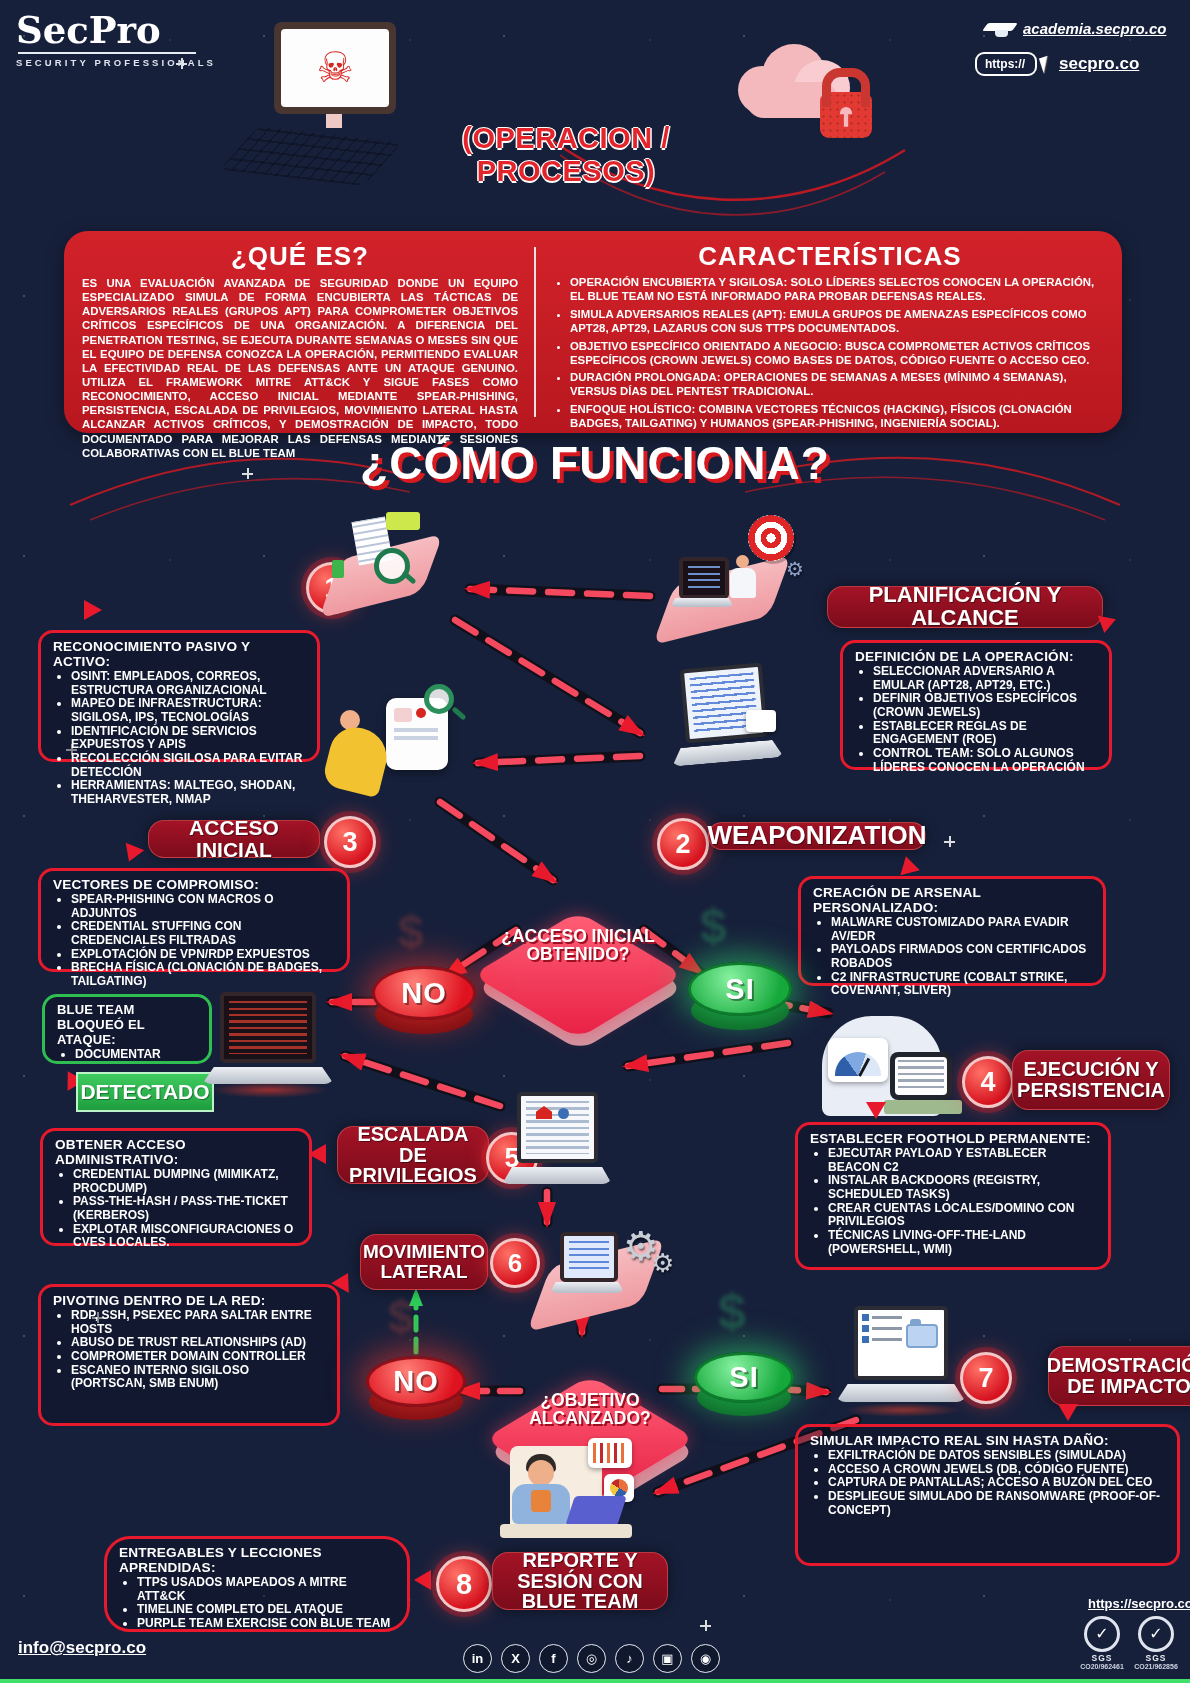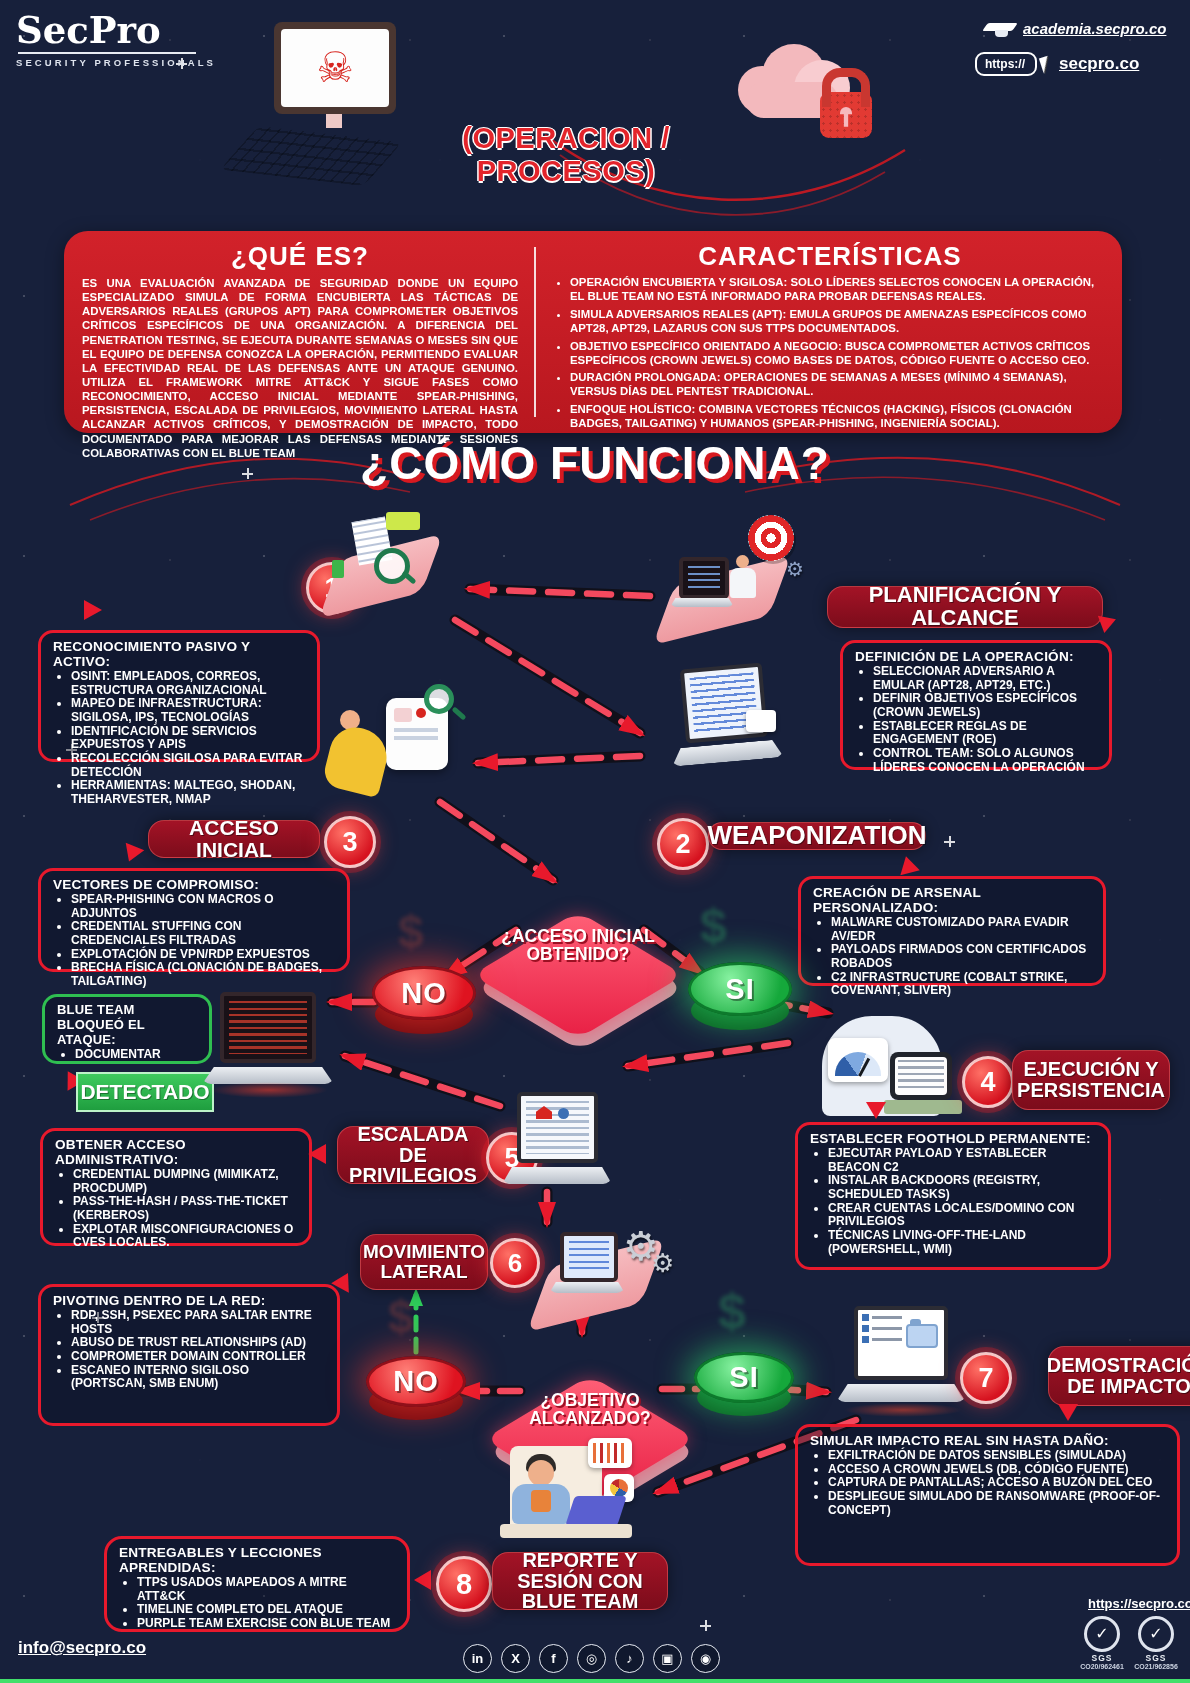--- a/index.html
+++ b/index.html
@@ -479,21 +479,21 @@
     <div class="chartcard" style="left:112px;top:36px;width:30px;height:28px">
         <div class="pie" style="left:6px;top:5px;width:18px;height:18px"></div>
       </div>
     <div class="hair" style="left:34px;top:16px"></div>
     <div class="head" style="left:36px;top:22px"></div>
     <div class="shirt" style="left:20px;top:46px"></div>
     <div class="inner" style="left:39px;top:52px"></div>
     <div style="position:absolute;left:78px;top:58px;width:52px;height:30px;background:#5a5fd0;border-radius:4px;transform:skewX(-18deg)"></div>
     <div style="position:absolute;left:8px;top:86px;width:132px;height:14px;background:#ece2d2;border-radius:4px"></div>
   </div>
-  <div class="obox" style="left:104px;top:1536px;width:306px;height:96px;border-radius:18px">
+  <div class="obox" style="left:104px;top:1536px;width:306px;height:96px;border-radius:26px">
     <h4>ENTREGABLES Y LECCIONES APRENDIDAS:</h4>
     <ul>
         <li>TTPS USADOS MAPEADOS A MITRE ATT&amp;CK</li>
         <li>TIMELINE COMPLETO DEL ATAQUE</li>
         <li>PURPLE TEAM EXERCISE CON BLUE TEAM</li>
       </ul>
   </div>
   <div class="tri" style="left:414px;top:1570px;border-width:10px 17px 10px 0;border-color:transparent #e8192c transparent transparent"></div>
   <div class="numc" style="left:436px;top:1556px;width:50px;height:50px;font-size:29px">8</div>
   <div class="pill" style="left:492px;top:1552px;width:176px;height:58px;font-size:20px">REPORTE Y SESIÓN CON BLUE TEAM</div>

